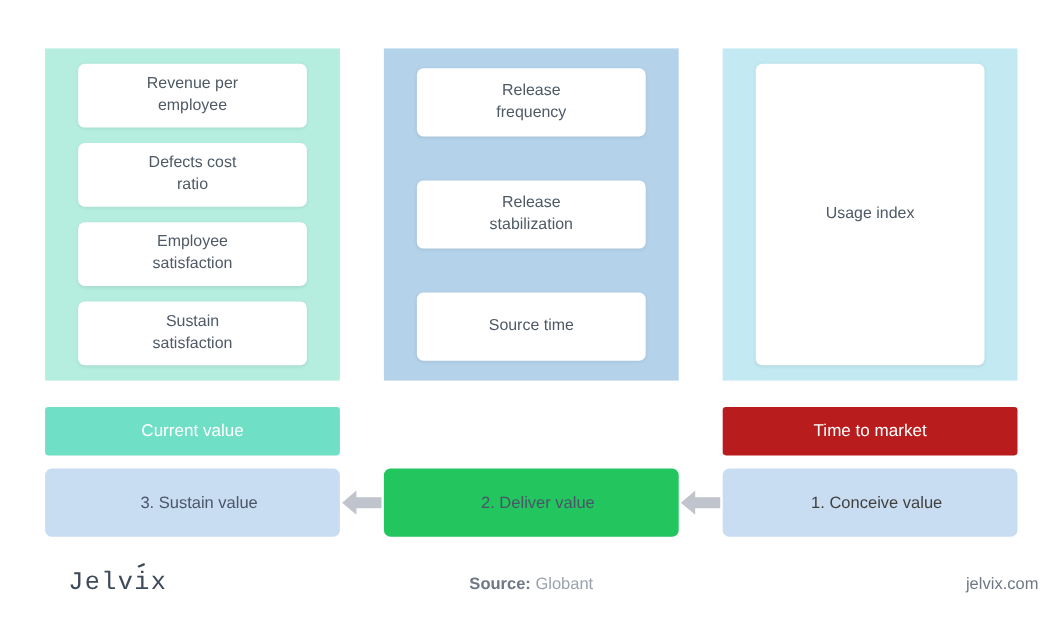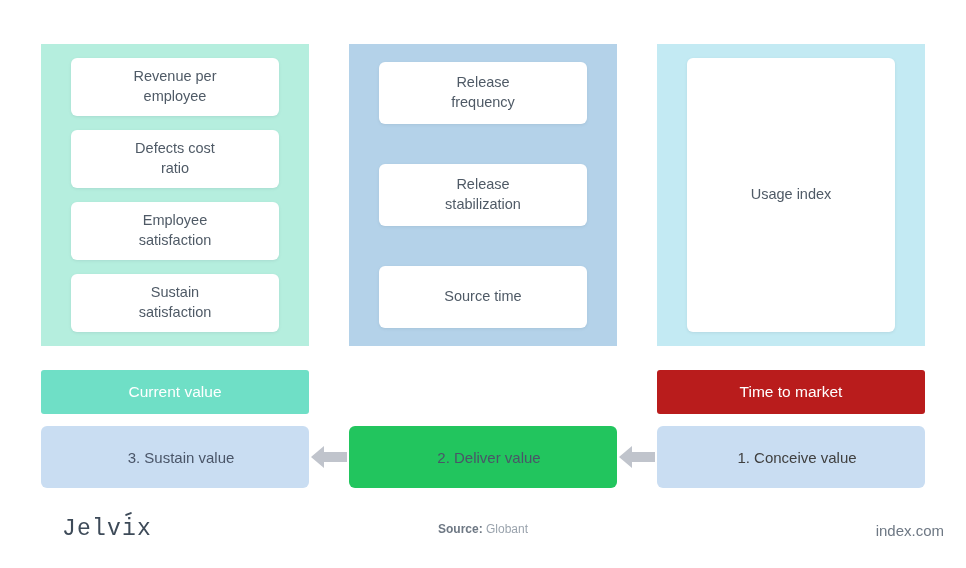--- a/index.html
+++ b/index.html
@@ -166,21 +166,21 @@
     background: #3d4a58;
     transform: rotate(-22deg);
     border-radius: 1px;
   }
   .source {
     position: absolute;
     left: 0;
     top: 14px;
     width: 966px;
     text-align: center;
-    font-size: 12px;
+    font-size: 15px;
     color: #9aa3ad;
   }
   .source .src-label {
     color: #6e7884;
     font-weight: bold;
   }
   .site {
     position: absolute;
     right: 22px;
     top: 14px;
@@ -248,16 +248,16 @@
     </div>
 
     <div class="flow-pill" style="background: rgb(201, 221, 242); color: #404040;">1. Conceive value</div>
   </div>
 
   <div class="footer">
     <div class="logo"><span>Jelv</span><span class="dotless"><span class="acc"></span><span>i</span></span><span>x</span></div>
 
     <div class="source"><span class="src-label">Source:</span><span class="src-value"> Globant</span></div>
 
-    <div class="site">index.com</div>
+    <div class="site">jelvix.com</div>
   </div>
 
 </div>
 
 </body></html>

